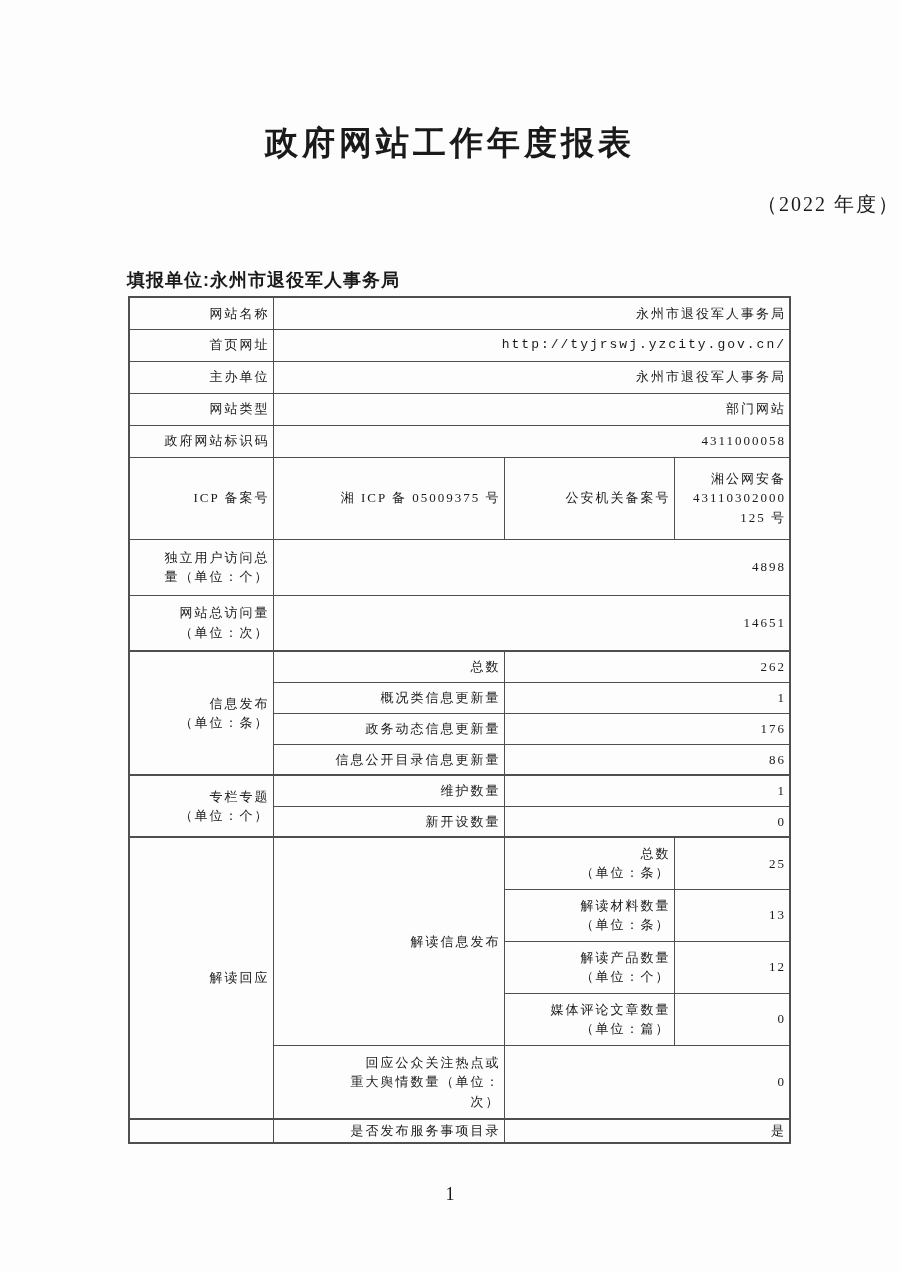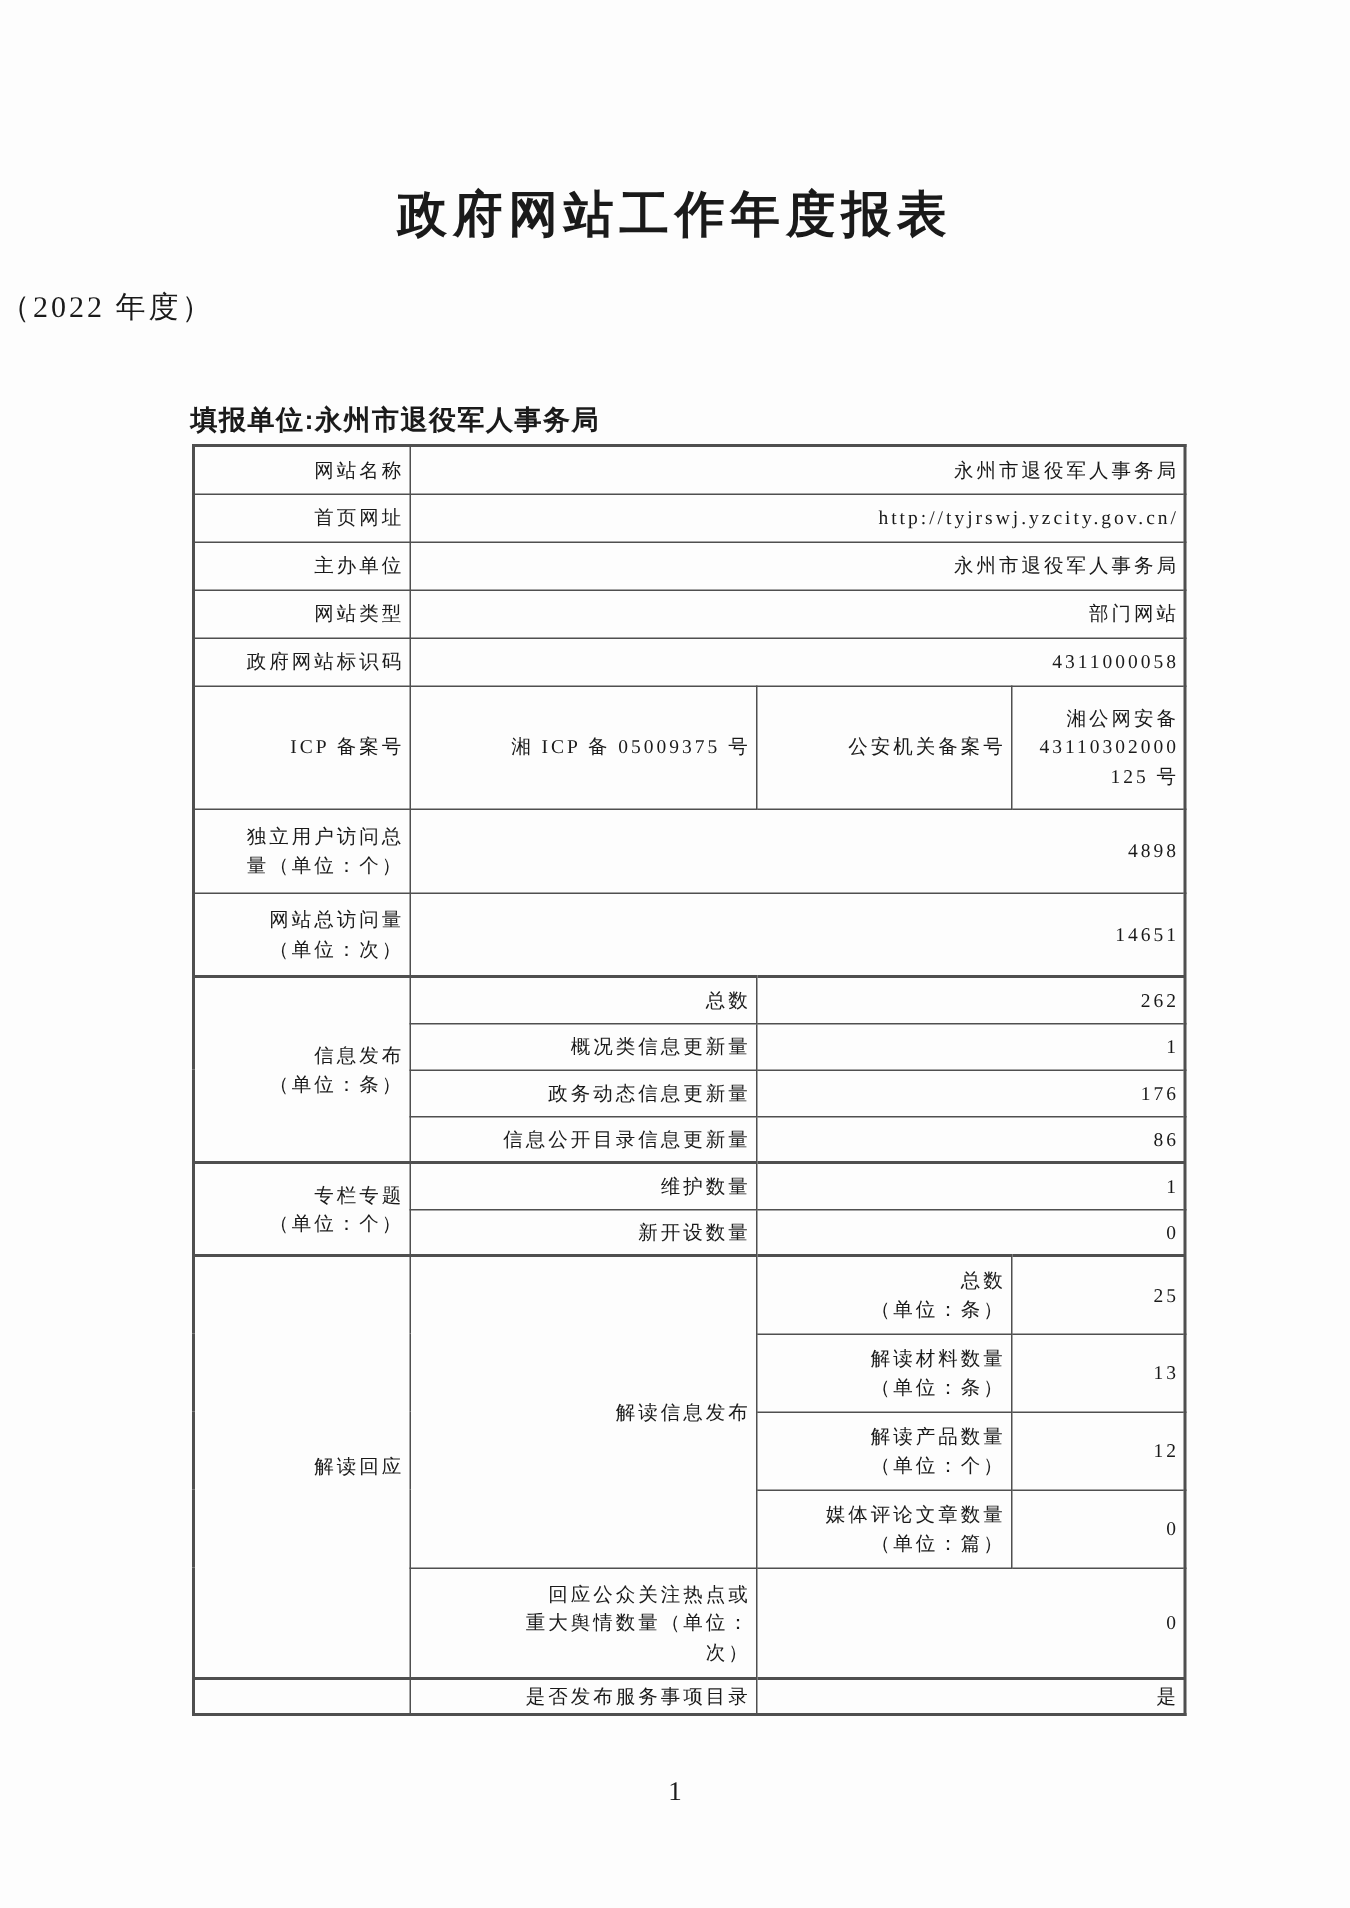--- a/index.html
+++ b/index.html
@@ -17,21 +17,21 @@
     padding-left:46px;
   }
   .doc-title{
     position:absolute;top:121px;left:0;width:100%;
     text-align:center;
     font-family:"Liberation Sans","DejaVu Sans",sans-serif;
     font-weight:bold;font-size:33px;letter-spacing:4px;
   }
   .doc-subtitle{
     position:absolute;top:191px;left:0;width:100%;
-    text-align:left;font-size:20px;letter-spacing:2px;
+    text-align:right;font-size:20px;letter-spacing:2px;
   }
   .reporting-unit{
     position:absolute;top:268px;left:127px;
     font-family:"Liberation Sans","DejaVu Sans",sans-serif;
     font-weight:bold;font-size:18px;letter-spacing:1px;
   }
   table.report{
     position:absolute;top:296px;left:128px;width:661px;
     border-collapse:collapse;table-layout:fixed;
     border:2px solid var(--border);
@@ -40,21 +40,21 @@
     border:1px solid var(--border);
     text-align:right;vertical-align:middle;
     font-size:13px;letter-spacing:2px;line-height:1.5;
     white-space:pre-line;padding:1px 3px;overflow:hidden;
   }
   tr.h32{height:32px;} tr.h82{height:82px;} tr.h56{height:56px;margin-top:10px;}
   tr.h31{height:31px;} tr.h52{height:52px;} tr.h74{height:74px;}
   tr.h35{height:22px;margin-top:36px;}
   tr.sect>td{border-top-width:2px;}
   td.mono{
-    font-family:Liberation Serif, serif;
+    font-family:Liberation Mono, monospace;
     font-size:16px;letter-spacing:0;
   }
   td.num{letter-spacing:2px;}
   td.small{font-size:16.5px;letter-spacing:1.5px;}
   .page-number{
     position:absolute;top:1184px;left:0;width:100%;
     text-align:center;font-size:18px;
   }
 </style>
 </head>

